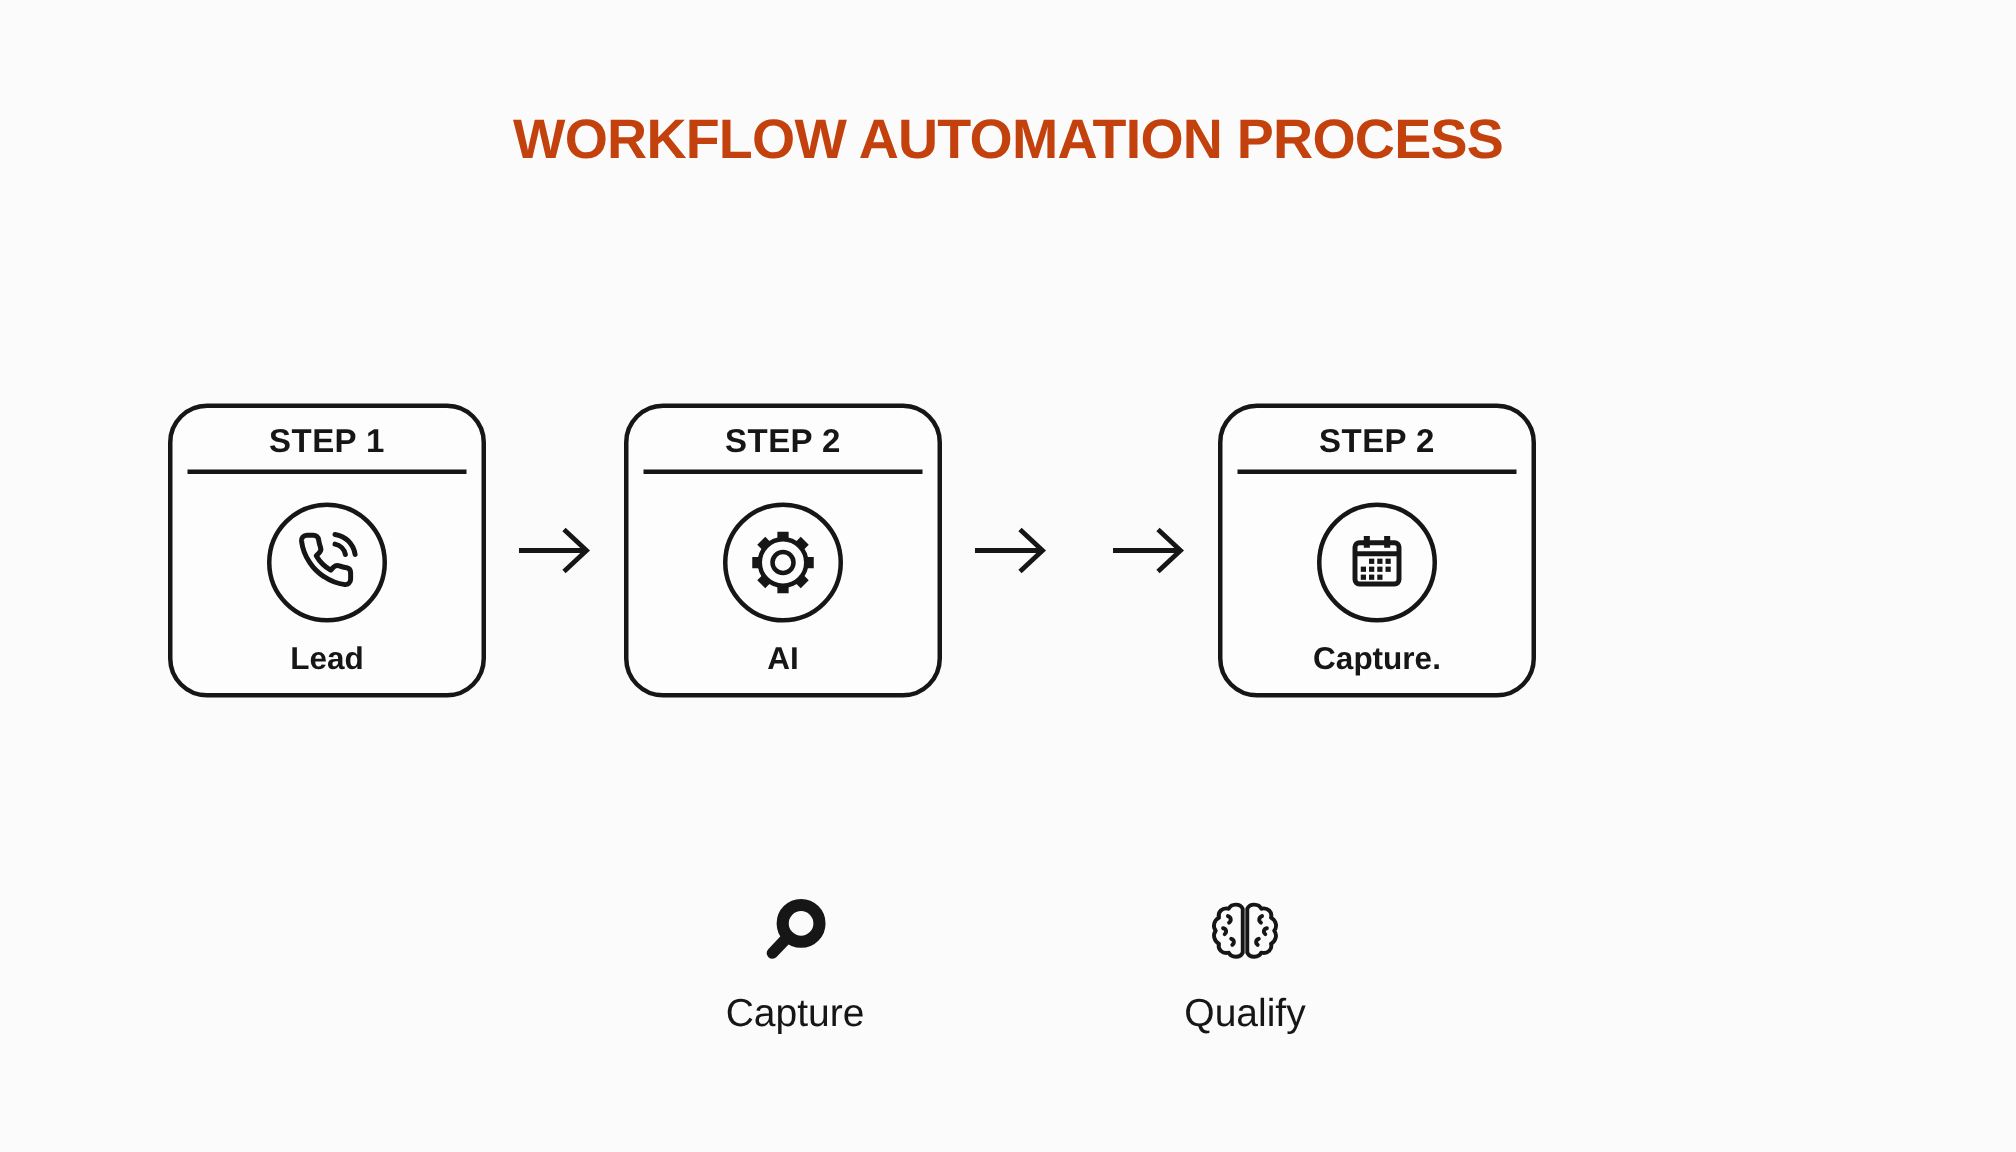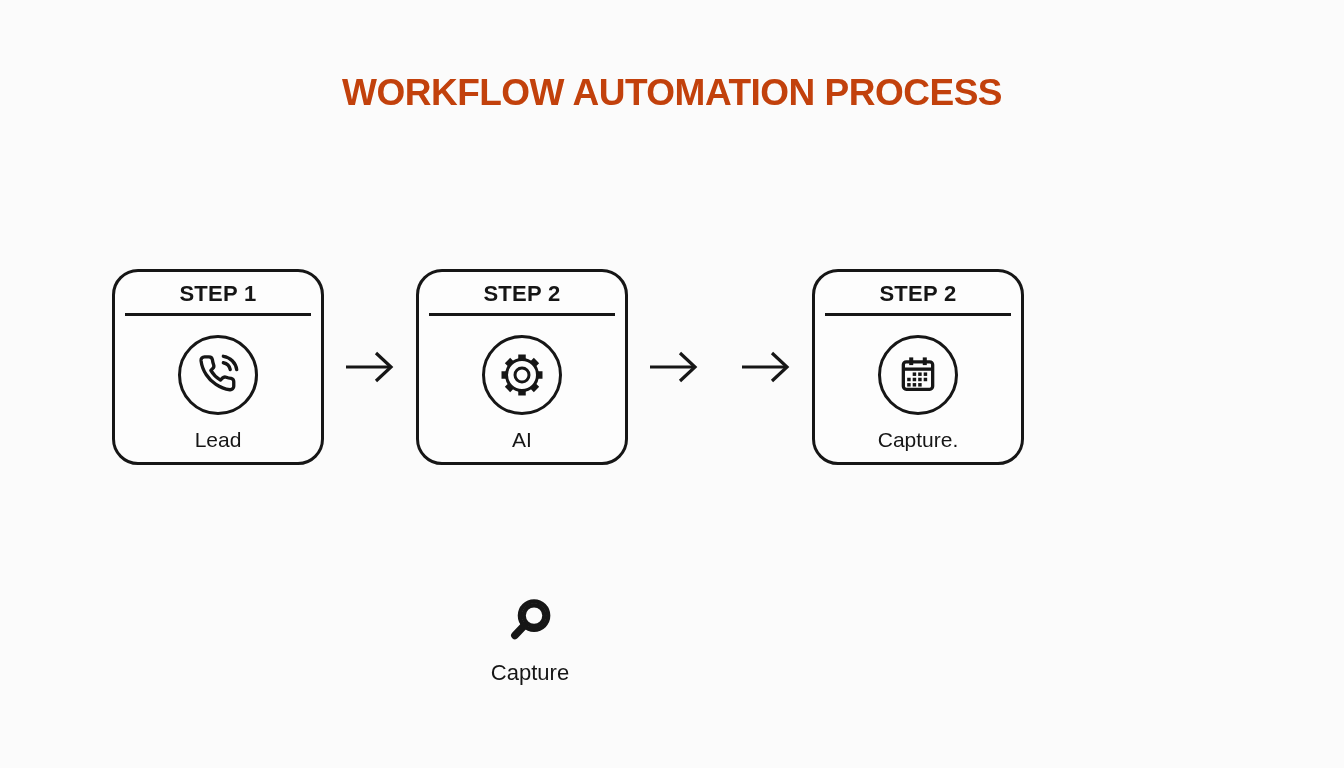--- a/index.html
+++ b/index.html
@@ -56,21 +56,21 @@
     border: 3.5px solid #161616;
     border-radius: 50%;
     margin-top: 19px;
     display: flex;
     align-items: center;
     justify-content: center;
   }
   .step-label {
     margin-top: 13px;
     font-size: 21px;
-    font-weight: 400;
+    font-weight: 700;
   }
   .arrow-gap {
     width: 92px; height: 196px;
     display: flex;
     align-items: center;
     justify-content: center;
     flex: none;
   }
 
   .stages-row {
@@ -82,21 +82,21 @@
   }
   .stage-item {
     width: 120px;
     display: flex;
     flex-direction: column;
     align-items: center;
   }
   .stage-icon { height: 58px; display: flex; align-items: center; justify-content: center; }
   .stage-label {
     margin-top: 10px;
-    font-size: 22px;
+    font-size: 26px;
     font-weight: 400;
   }
   svg { display: block; }
 </style>
 </head>
 <body>
 
 <div class="canvas">
 
   <div class="title">WORKFLOW AUTOMATION PROCESS</div>
@@ -206,17 +206,36 @@
       <div class="stage-icon">
         <svg width="54" height="54" viewBox="0 0 24 24" fill="none" stroke="#161616" stroke-width="1.9" stroke-linecap="round">
           <circle cx="13.8" cy="9.6" r="6.3"></circle>
           <circle cx="13.8" cy="9.6" r="4.6"></circle>
           <path d="M9.2 14.3 L5.3 18.4" stroke-width="3.4"></path>
         </svg>
       </div>
       <div class="stage-label">Capture</div>
     </div>
 
+    <div class="stage-item">
+      <div class="stage-icon">
+        <svg width="52" height="52" viewBox="0 0 48 48" fill="none" stroke="#161616" stroke-width="2.4" stroke-linecap="round" stroke-linejoin="round">
+          <g>
+            <path d="M22.6 10 C21 6.5 15.5 6.8 14 10 C10 9 7 12 8 15.5 C4.8 17 4 21 6 23.5 C4 26 5 30 8 31.5 C7 35 10 38 14 37 C15.5 40.2 21 40.5 22.6 37 L22.6 10 Z"></path>
+            <path d="M13.5 14.5 C15.5 15.2 15.8 17.5 14.2 18.6"></path>
+            <path d="M10.5 22 C12.5 22.4 13 24.3 11.5 25.6"></path>
+            <path d="M15.5 28.5 C17.5 29 17.6 31.2 16.2 32.2"></path>
+          </g>
+          <g transform="translate(48,0) scale(-1,1)">
+            <path d="M22.6 10 C21 6.5 15.5 6.8 14 10 C10 9 7 12 8 15.5 C4.8 17 4 21 6 23.5 C4 26 5 30 8 31.5 C7 35 10 38 14 37 C15.5 40.2 21 40.5 22.6 37 L22.6 10 Z"></path>
+            <path d="M13.5 14.5 C15.5 15.2 15.8 17.5 14.2 18.6"></path>
+            <path d="M10.5 22 C12.5 22.4 13 24.3 11.5 25.6"></path>
+            <path d="M15.5 28.5 C17.5 29 17.6 31.2 16.2 32.2"></path>
+          </g>
+        </svg>
+      </div>
+      <div class="stage-label">Qualify</div>
+    </div>
 
 
   </div>
 
 </div>
 
 </body></html>

